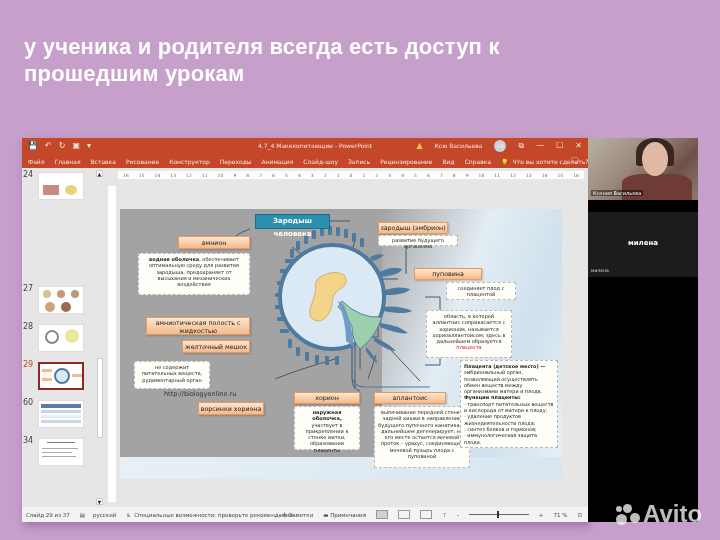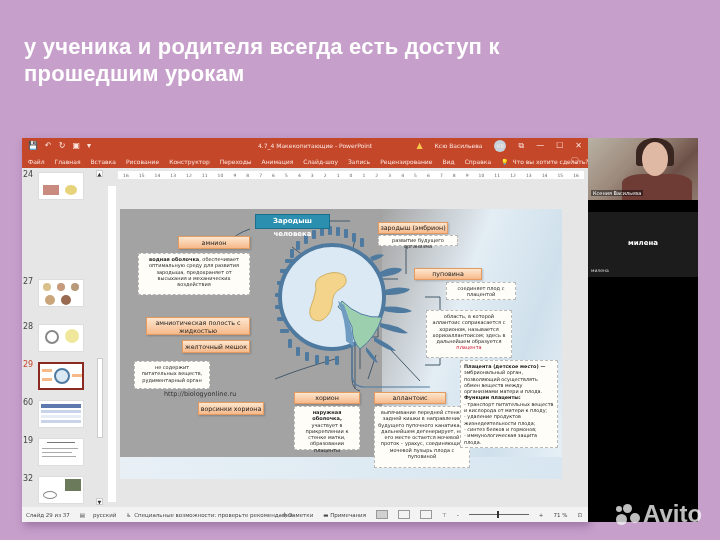--- a/index.html
+++ b/index.html
@@ -122,21 +122,21 @@
   </div>
 
   <div class="thumbs">
     <div class="thumb" style="top:2px">
       <span class="num">24</span>
       <div class="prev">
           <div style="position:absolute;left:4px;top:12px;width:16px;height:10px;background:#c98b80;"></div>
           <div style="position:absolute;left:26px;top:12px;width:12px;height:10px;border-radius:50%;background:#e6d37a;"></div>
         </div>
     </div>
-    <div class="thumb" style="top:109px">
+    <div class="thumb" style="top:116px">
       <span class="num">27</span>
       <div class="prev">
           <div style="position:absolute;left:4px;top:3px;width:8px;height:8px;border-radius:50%;background:#d9c18b;"></div>
           <div style="position:absolute;left:18px;top:3px;width:8px;height:8px;border-radius:50%;background:#c69a7a;"></div>
           <div style="position:absolute;left:32px;top:3px;width:8px;height:8px;border-radius:50%;background:#b89a7a;"></div>
           <div style="position:absolute;left:6px;top:15px;width:10px;height:10px;border-radius:50%;background:#caa57c;"></div>
           <div style="position:absolute;left:22px;top:15px;width:10px;height:10px;border-radius:50%;background:#9a6a50;"></div>
         </div>
     </div>
     <div class="thumb" style="top:154px">
@@ -158,33 +158,26 @@
     <div class="thumb" style="top:230px">
       <span class="num">60</span>
       <div class="prev">
           <div style="position:absolute;left:2px;top:3px;width:40px;height:4px;background:#5d79b0;"></div>
           <div style="position:absolute;left:2px;top:9px;width:40px;height:3px;background:#c9d4ea;"></div>
           <div style="position:absolute;left:2px;top:14px;width:40px;height:3px;background:#e6ecf6;"></div>
           <div style="position:absolute;left:2px;top:19px;width:40px;height:3px;background:#c9d4ea;"></div>
         </div>
     </div>
     <div class="thumb" style="top:268px">
-      <span class="num">19</span>
+      <span class="num">34</span>
       <div class="prev">
           <div style="position:absolute;left:8px;top:3px;width:28px;height:1px;background:#777;"></div>
           <div style="position:absolute;left:3px;top:9px;width:36px;height:1px;background:#aaa;"></div>
           <div style="position:absolute;left:3px;top:13px;width:30px;height:1px;background:#aaa;"></div>
           <div style="position:absolute;left:3px;top:17px;width:34px;height:1px;background:#aaa;"></div>
-        </div>
-    </div>
-    <div class="thumb" style="top:306px">
-      <span class="num">32</span>
-      <div class="prev">
-          <div style="position:absolute;left:26px;top:2px;width:16px;height:12px;background:#6a7a5a;"></div>
-          <div style="position:absolute;left:4px;top:14px;width:14px;height:8px;border:1px solid #888;border-radius:50%;"></div>
         </div>
     </div>
   </div>
   <div class="thumb-scroll">
     <div class="arr" style="top:2px">▲</div>
     <div class="handle"></div>
     <div class="arr" style="top:330px">▼</div>
   </div>
 
   <div class="hruler">

